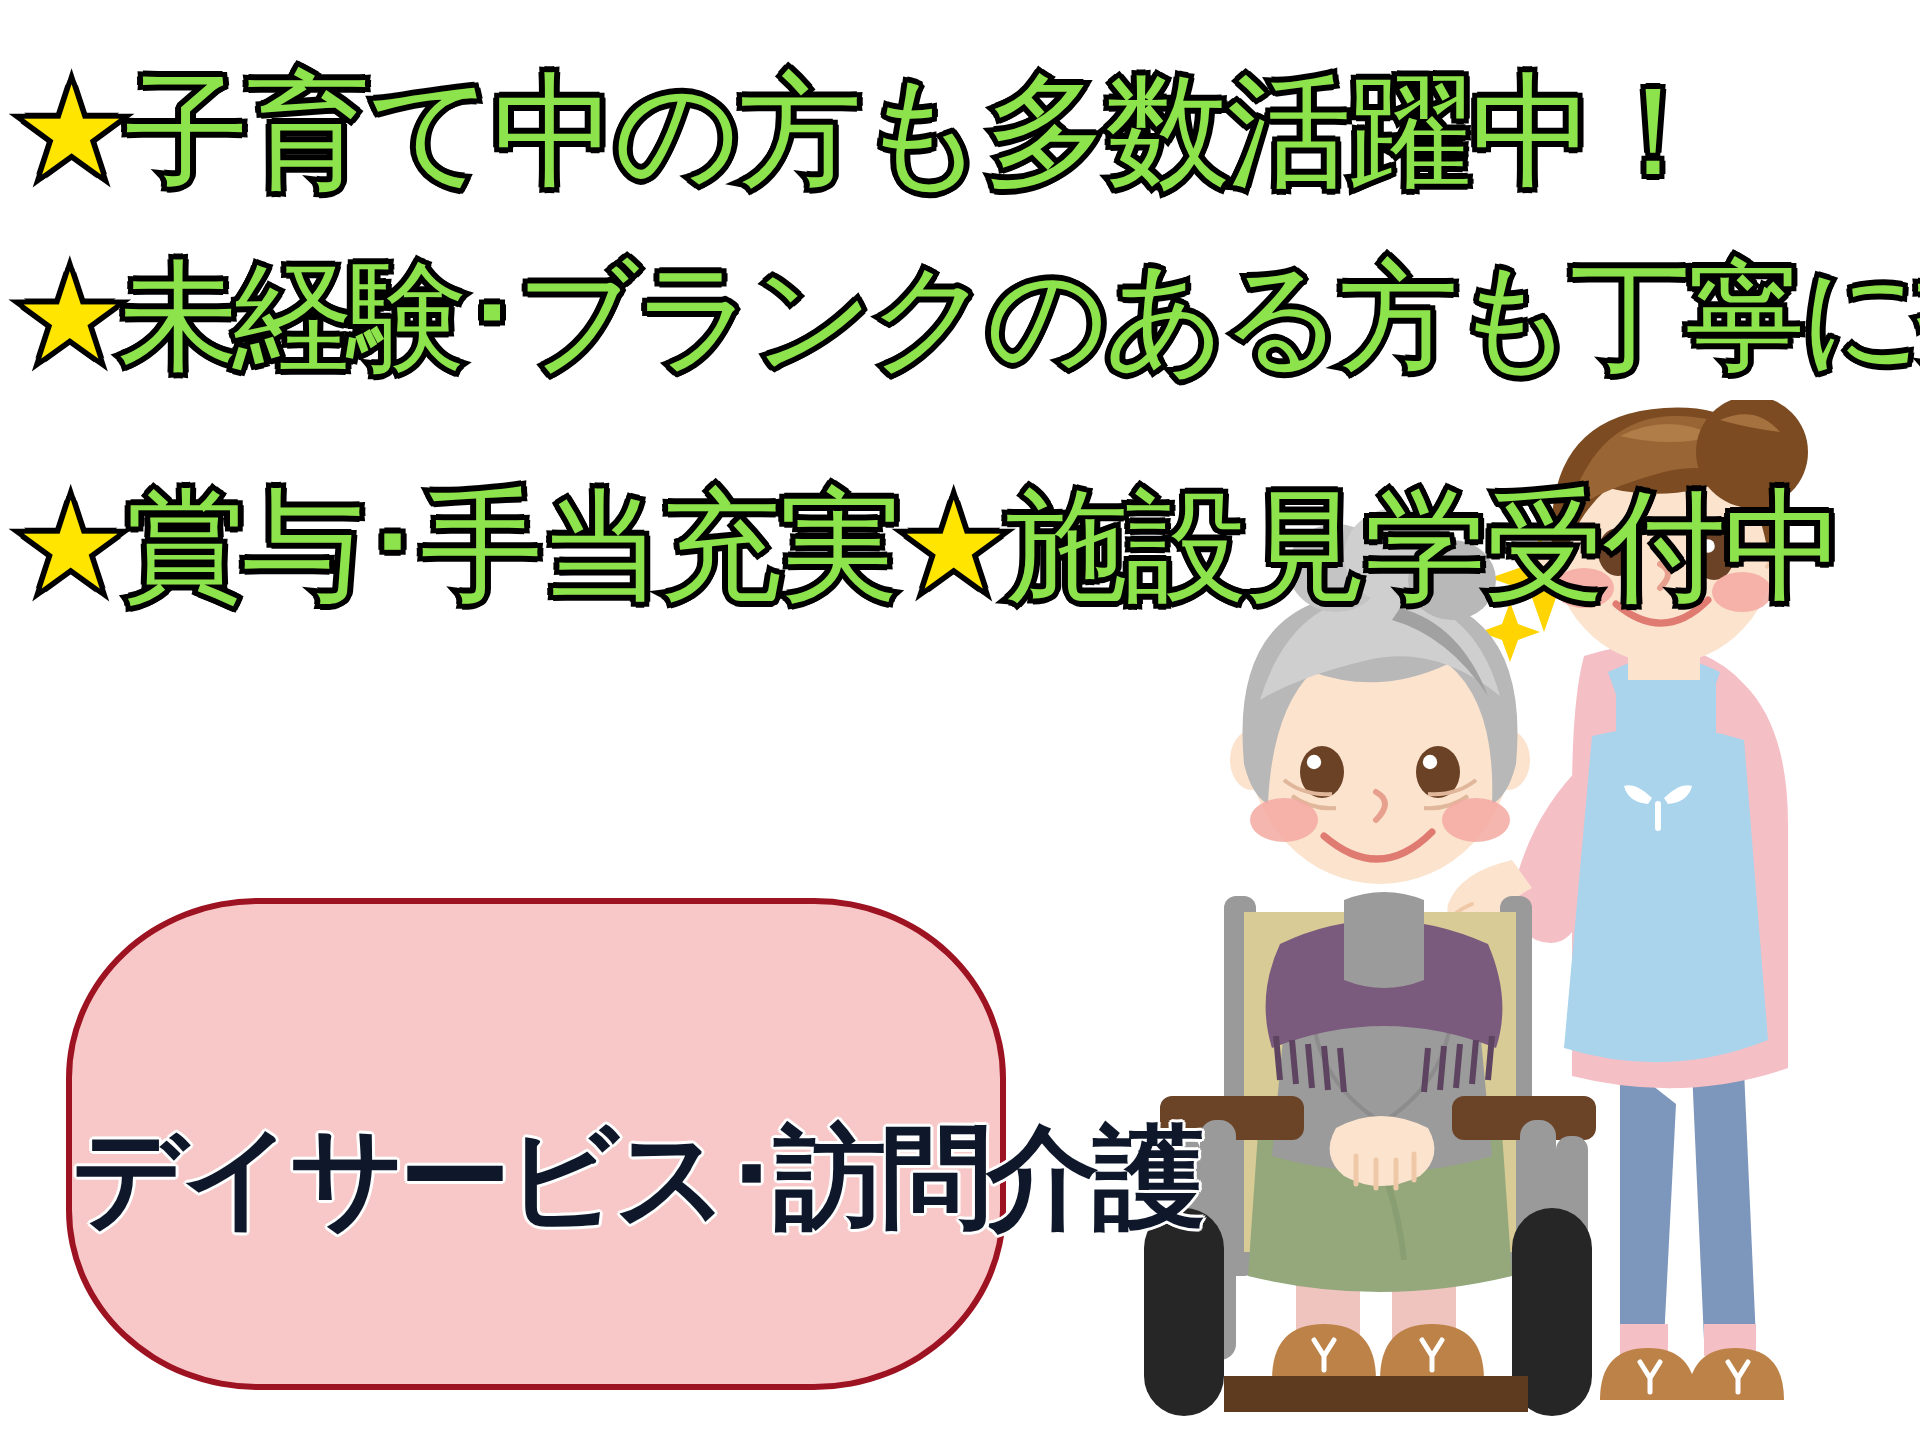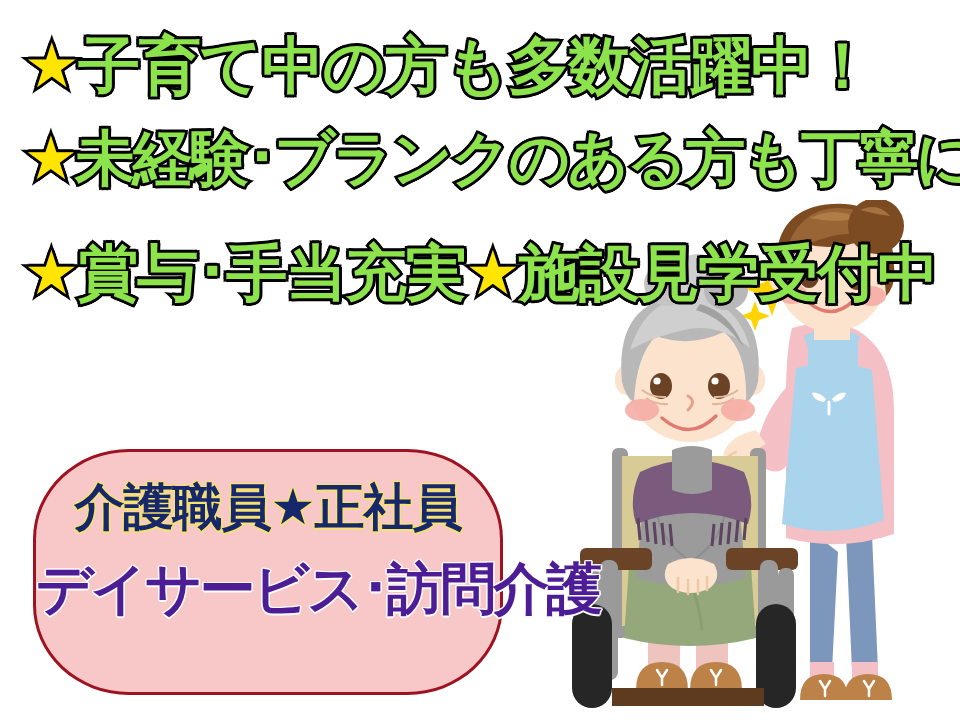--- a/index.html
+++ b/index.html
@@ -19,24 +19,24 @@
   #headline {
     position: absolute;
     left: 0;
     top: 0;
     width: 960px;
     z-index: 40;
     pointer-events: none;
   }
   .headline-line {
     position: absolute;
-    left: 24px;
+    left: 8px;
     white-space: nowrap;
     font-family: "DejaVu Sans", "Liberation Sans", sans-serif;
-    font-weight: bold;
+    font-weight: normal;
     color: #8DE34B;
     letter-spacing: -0.02em;
     -webkit-text-stroke: 5px #000000;
     paint-order: stroke fill;
     text-shadow:
        3px 0 0 #000,  -3px 0 0 #000,  0 3px 0 #000,  0 -3px 0 #000,
        2px 2px 0 #000, -2px 2px 0 #000, 2px -2px 0 #000, -2px -2px 0 #000;
   }
   #line1 { top: 24px;  font-size: 62px; }
   #line2 { top: 119px; font-size: 60px; letter-spacing: -0.045em; }
@@ -77,21 +77,21 @@
   }
   #badge-line2 {
     position: absolute;
     left: 0; right: 0;
     top: 100px;
     text-align: center;
     font-family: "DejaVu Sans", "Liberation Sans", sans-serif;
     font-weight: bold;
     font-size: 56px;
     letter-spacing: -0.05em;
-    color: #4c1d95;
+    color: #0f172a;
     white-space: nowrap;
     text-shadow:
        1.5px 0 0 #FFFFFF, -1.5px 0 0 #FFFFFF, 0 1.5px 0 #FFFFFF, 0 -1.5px 0 #FFFFFF,
        1px 1px 0 #FFFFFF, -1px 1px 0 #FFFFFF, 1px -1px 0 #FFFFFF, -1px -1px 0 #FFFFFF;
   }
   .bstar { color: #16276B; }
 
   
   #illustration {
     position: absolute;
@@ -112,23 +112,20 @@
   </div>
   <div class="headline-line" id="line2">
     <span class="hstar">★</span><span>未経験･ブランクのある方も丁寧に指導します</span>
   </div>
   <div class="headline-line" id="line3">
     <span class="hstar">★</span><span>賞与･手当充実</span><span class="hstar">★</span><span>施設見学受付中</span>
   </div>
 </div>
 
 <div id="badge">
-  <div id="badge-line1">
-    <span>介護職員</span><span class="bstar">★</span><span>正社員</span>
-  </div>
   <div id="badge-line2">デイサービス･訪問介護</div>
 </div>
 
 <div id="illustration">
 <svg width="400" height="520" viewBox="0 0 400 520" xmlns="http://www.w3.org/2000/svg">
 
   <g>
     <path d="M212 62 L219 82 L239 89 L219 96 L212 116 L205 96 L185 89 L205 82 Z" fill="#FFD400"></path>
     <path d="M195 101 L199 112 L210 116 L199 120 L195 131 L191 120 L180 116 L191 112 Z" fill="#FFD400"></path>
   </g>

